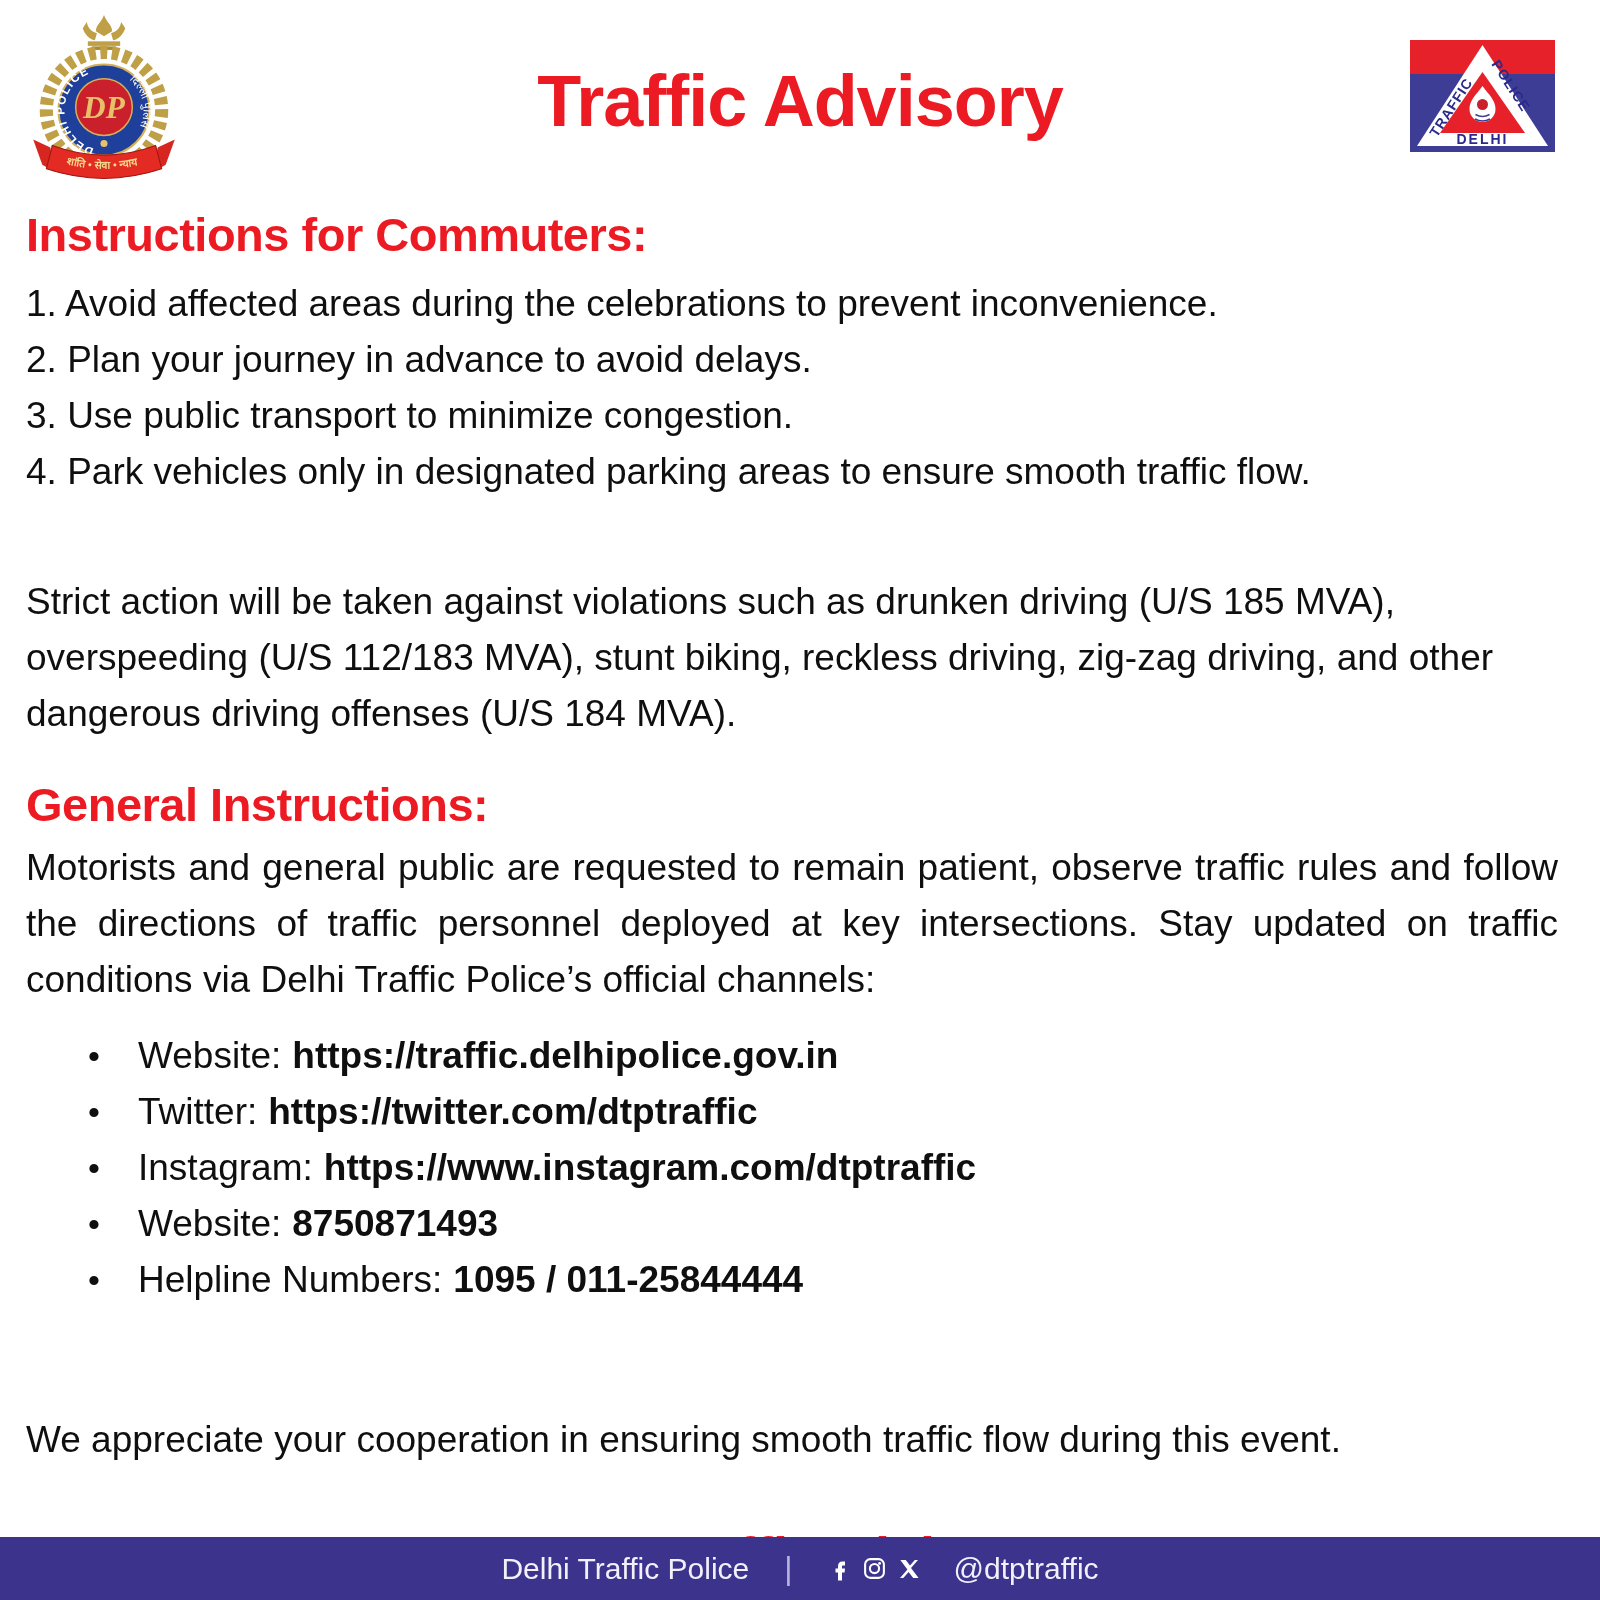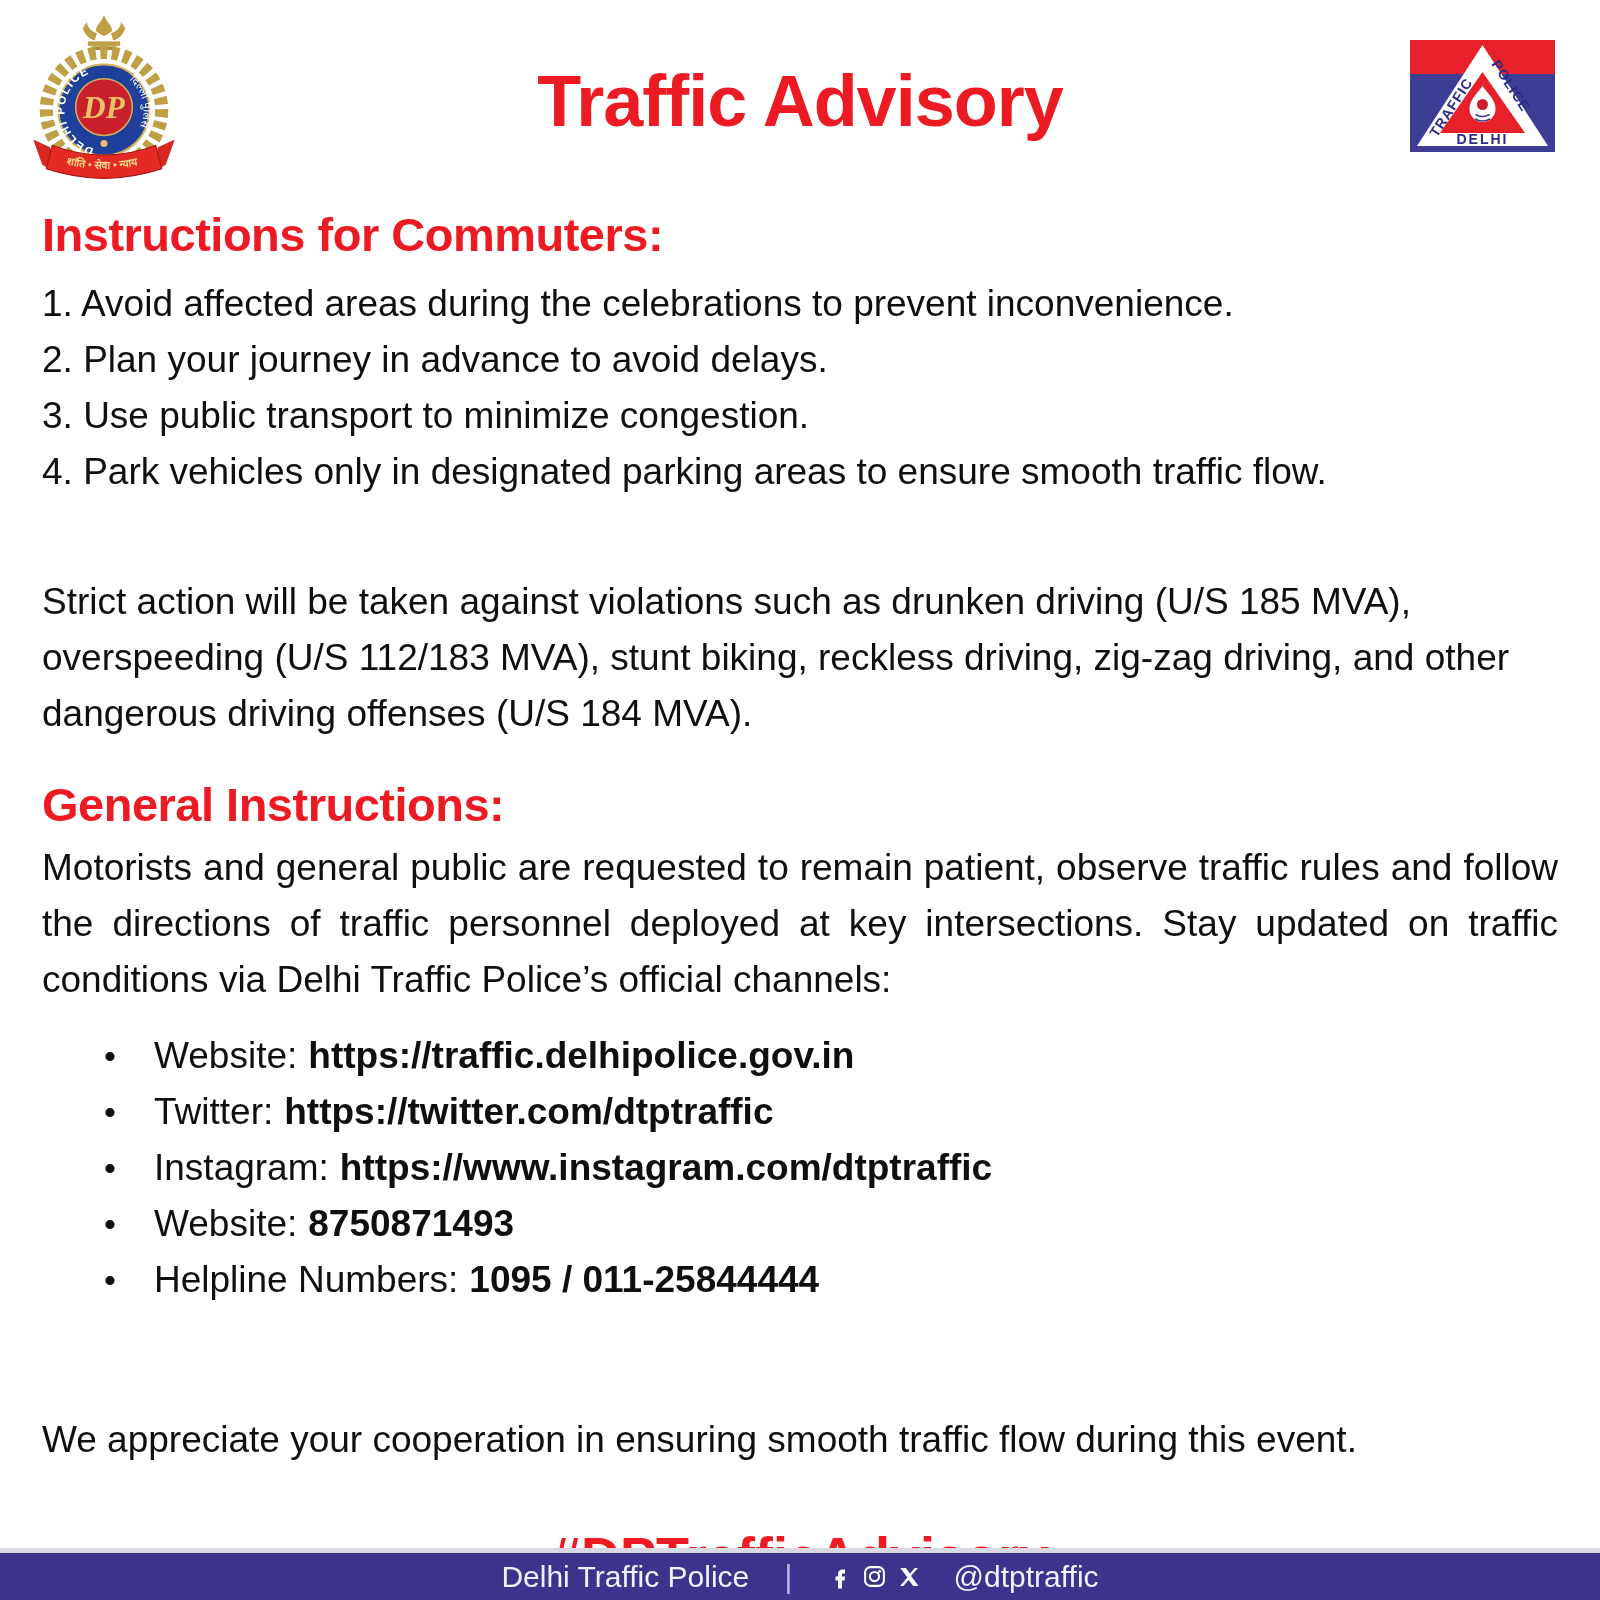--- a/index.html
+++ b/index.html
@@ -19,21 +19,21 @@
   }
   .header{position:relative;height:196px}
   .page-title{
     position:absolute;left:0;right:0;top:60px;
     text-align:center;font-size:72px;font-weight:700;
     color:var(--red);letter-spacing:-1px;
   }
   .logo-dp{position:absolute;left:28px;top:12px}
   .logo-tp{position:absolute;right:45px;top:40px}
 
-  .content{padding:0 42px;font-size:37px;line-height:56px}
+  .content{padding:0 26px;font-size:37px;line-height:56px}
   .red-heading{
     font-size:47px;line-height:54px;color:var(--red);
     font-weight:700;letter-spacing:-.5px;
   }
   .h-commuters{margin:12px 0 14px}
   .h-general{margin:36px 0 8px}
   .numlist p{white-space:nowrap}
   .para-strict{margin-top:74px;max-width:1532px}
   .para-general{text-align:justify;max-width:1532px}
   .channels{list-style:none;margin-top:20px}
@@ -45,21 +45,21 @@
   }
   .channels .value{font-weight:700;margin-left:11px}
   .closing{margin-top:104px}
   .hashtag{
     margin-top:60px;text-align:center;
     font-size:54px;font-weight:700;color:var(--red);
   }
 
   .footer-strip{position:absolute;left:0;right:0;bottom:47px;height:5px;background:var(--strip)}
   .footer{
-    position:absolute;left:0;right:0;bottom:0;height:47px;
+    position:absolute;left:0;right:0;bottom:0;height:63px;
     background:var(--footer);
     display:flex;align-items:center;justify-content:center;gap:33px;
     color:#f2f0fb;font-size:30px;
   }
   .footer .sep{color:#b9b4e0;font-weight:300;font-size:32px;margin:0 2px}
   .footer-icons{display:flex;align-items:center;gap:10px}
   .footer-icons svg{display:block}
 </style>
 </head>
 <body>

